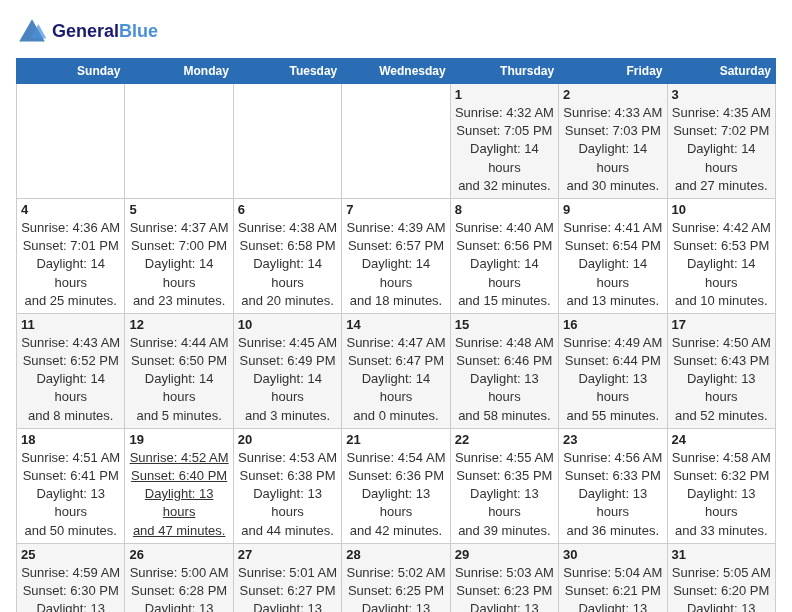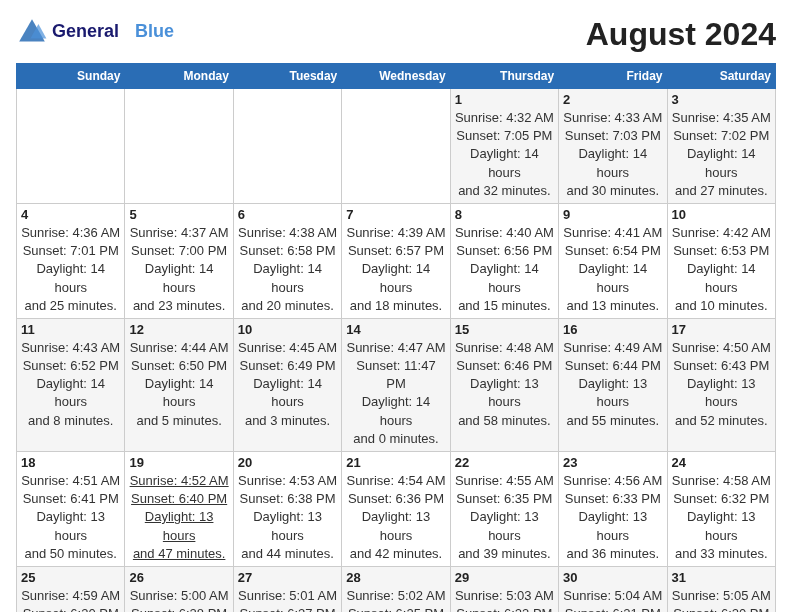--- a/index.html
+++ b/index.html
@@ -21,21 +21,20 @@
       align-items: center;
     }
     .logo-text {
       font-size: 18px;
       font-weight: bold;
       color: #1a1a6e;
       line-height: 1.1;
     }
     .logo-text span {
       color: #4a90d9;
-      padding-left: 16px;
     }
     .logo-icon {
       width: 32px;
       height: 32px;
       margin-right: 4px;
     }
     .title-block {
       text-align: right;
     }
     .month-year {
@@ -95,21 +94,20 @@
   <div class="logo">
     <svg class="logo-icon" viewBox="0 0 40 40">
       <polygon points="20,4 36,32 4,32" fill="#2a6db5" opacity="0.85"></polygon>
       <polygon points="28,10 38,28 18,28" fill="#4a90d9" opacity="0.7"></polygon>
     </svg>
     <div class="logo-text">
       <div>General<span>Blue</span></div>
     </div>
   </div>
   <div class="title-block">
-    <div class="month-year">August 2024</div>
   </div>
 </div>
 
 <table>
   <thead>
     <tr id="thead-row">
         <th>Sunday</th>
         <th>Monday</th>
         <th>Tuesday</th>
         <th>Wednesday</th>
@@ -215,21 +213,21 @@
         <td>
           <div class="day-number">10</div>
           <div class="day-info" style="white-space: pre-line;">Sunrise: 4:45 AM
 Sunset: 6:49 PM
 Daylight: 14 hours
 and 3 minutes.</div>
         </td>
         <td>
           <div class="day-number">14</div>
           <div class="day-info" style="white-space: pre-line;">Sunrise: 4:47 AM
-Sunset: 11:47 PM
+Sunset: 6:47 PM
 Daylight: 14 hours
 and 0 minutes.</div>
         </td>
         <td>
           <div class="day-number">15</div>
           <div class="day-info" style="white-space: pre-line;">Sunrise: 4:48 AM
 Sunset: 6:46 PM
 Daylight: 13 hours
 and 58 minutes.</div>
         </td>

